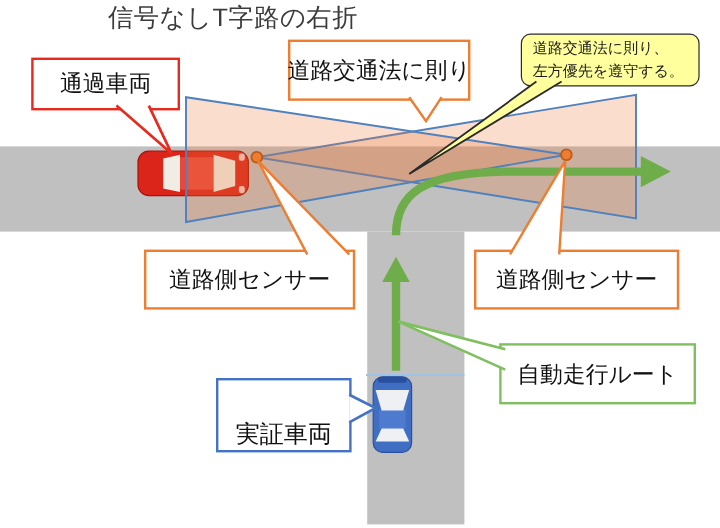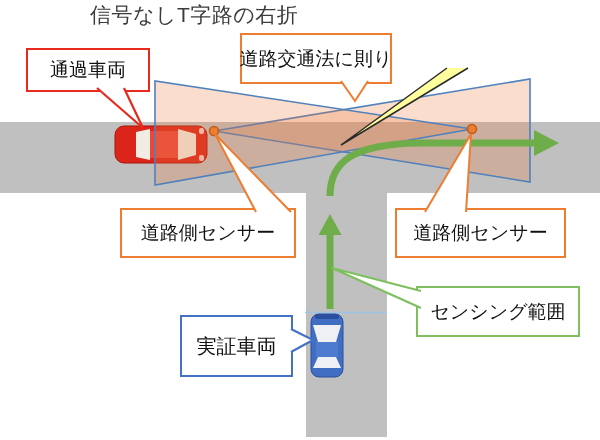--- a/index.html
+++ b/index.html
@@ -16,21 +16,21 @@
   }
   .callout{
     position:absolute;z-index:1;background:#ffffff;color:#111;
     display:flex;align-items:center;justify-content:center;
     font-size:19px;text-align:center;box-sizing:border-box;white-space:nowrap;
   }
   .co-red   {left:26px; top:48px; width:124px;height:44px;border:2.5px solid #e8291c;}
   .co-sense {left:240px;top:33px; width:152px;height:51px;border:2px   solid #ed7d31;}
   .co-sens-l{left:120px;top:208px;width:176px;height:50px;border:2px   solid #ed7d31;}
   .co-sens-r{left:395px;top:208px;width:171px;height:50px;border:2px   solid #ed7d31;}
-  .co-blue  {left:180px;top:315px;width:113px;height:62px;border:2.5px solid #4472c4;font-size:20px;}
+  .co-blue  {left:180px;top:315px;width:113px;height:62px;border:2.5px solid #4472c4;font-size:20px;align-items:flex-end;}
   .co-green {left:416px;top:286px;width:164px;height:51px;border:2.5px solid #7fbf5f;}
   .note{
     position:absolute;left:434px;top:28px;width:149px;height:44px;z-index:1;
     background:#ffff9e;border:1.5px solid #2a2a2a;border-radius:8px;box-sizing:border-box;
     font-size:12.5px;line-height:1.55;color:#1c1c1c;
     display:flex;flex-direction:column;justify-content:center;padding-left:9px;
   }
 </style>
 </head>
 <body>
@@ -77,35 +77,39 @@
   <div class="page-title">信号なしT字路の右折</div>
 
   <div class="callout co-red">
     <span>通過車両</span>
   </div>
 
   <div class="callout co-sense">
     <span>道路交通法に則り</span>
   </div>
 
+  <div class="note">
+    <span>道路交通法に則り、</span>
+    <span>左方優先を遵守する。</span>
+  </div>
 
   <div class="callout co-sens-l">
     <span>道路側センサー</span>
   </div>
 
   <div class="callout co-sens-r">
     <span>道路側センサー</span>
   </div>
 
   <div class="callout co-blue">
     <span>実証車両</span>
   </div>
 
   <div class="callout co-green">
-    <span>センシング範囲</span>
+    <span>自動走行ルート</span>
   </div>
 
   <svg id="tails-layer" width="600" height="440" viewBox="0 0 600 440">
 
     <path d="M97,88 L143,128 L124,88" fill="#ffffff" stroke="#e8291c" stroke-width="2.2"></path>
 
     <path d="M341,81 L355,101 L368,81" fill="#ffffff" stroke="#ed7d31" stroke-width="2"></path>
 
     <path d="M447,68 L341,145 L468,68" fill="#ffff9e" stroke="#2a2a2a" stroke-width="1.5"></path>
 

